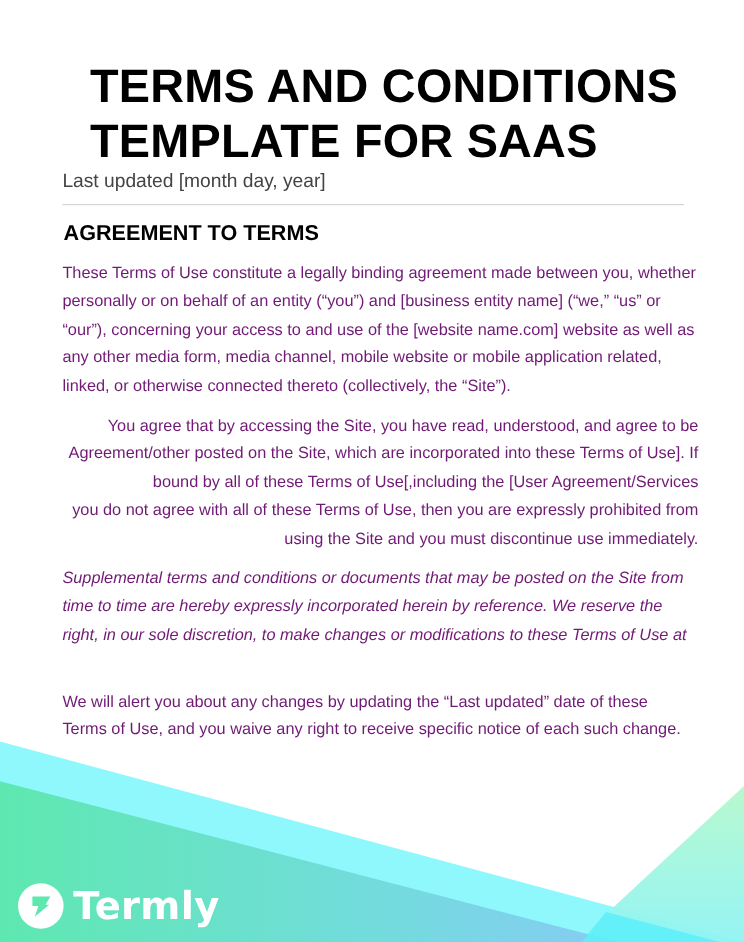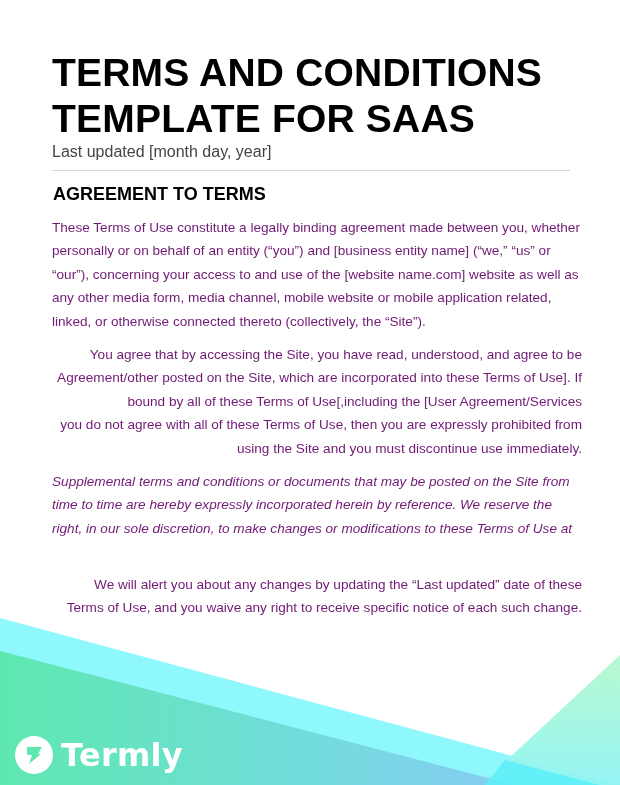--- a/index.html
+++ b/index.html
@@ -7,42 +7,42 @@
       width: 620px; height: 785px; position: relative; overflow: hidden;
       background: #ffffff; color: #000;
       font-family: "Liberation Sans", sans-serif;
     }
     .page { position: absolute; left: 52px; top: 0; width: 518px; }
     .title {
       position: absolute; left: 0; top: 50px; width: 540px;
       font-weight: bold; font-size: 39px; line-height: 46px; letter-spacing: 0.2px;
       margin: 0; color: #000;
     }
-    .title span { display: block; white-space: nowrap; }
+    .title span { display: block; white-space: nowrap; margin-left: 23px; }
     .updated {
       position: absolute; left: 0; top: 143px;
       font-size: 16px; color: #444; white-space: nowrap;
     }
     .rule {
       position: absolute; left: 0; top: 170px; width: 518px; height: 1px;
       background: #d6d6d6;
     }
     .h2 {
       position: absolute; left: 0; top: 183px; margin: 1px;
       font-size: 18px; font-weight: bold; white-space: nowrap; text-align: center;
     }
     .para {
       position: absolute; left: 0; width: 530px;
       font-size: 13.6px; line-height: 23.4px; color: #701a75;
     }
     .para span.line { display: block; white-space: nowrap; }
     .p1 { top: 216px; }
     .p2 { top: 343px; text-align: right; }
     .p3 { top: 470px; font-style: italic; }
-    .p4 { top: 573px; text-align: right; }
+    .p4 { top: 573px; }
     .decor { position: absolute; left: 0; top: 0; width: 620px; height: 785px; pointer-events: none; }
     .logo { position: absolute; left: 15px; top: 736px; display: flex; align-items: center; }
     .logo-mark {
       width: 38px; height: 38px; border-radius: 50%; background: #fff;
       display: flex; align-items: center; justify-content: center;
     }
     .logo-text {
       margin-left: 8px; color: #fff; font-weight: bold; font-size: 32px;
       font-family: "DejaVu Sans", sans-serif; letter-spacing: 0.3px; line-height: 38px;
     }

